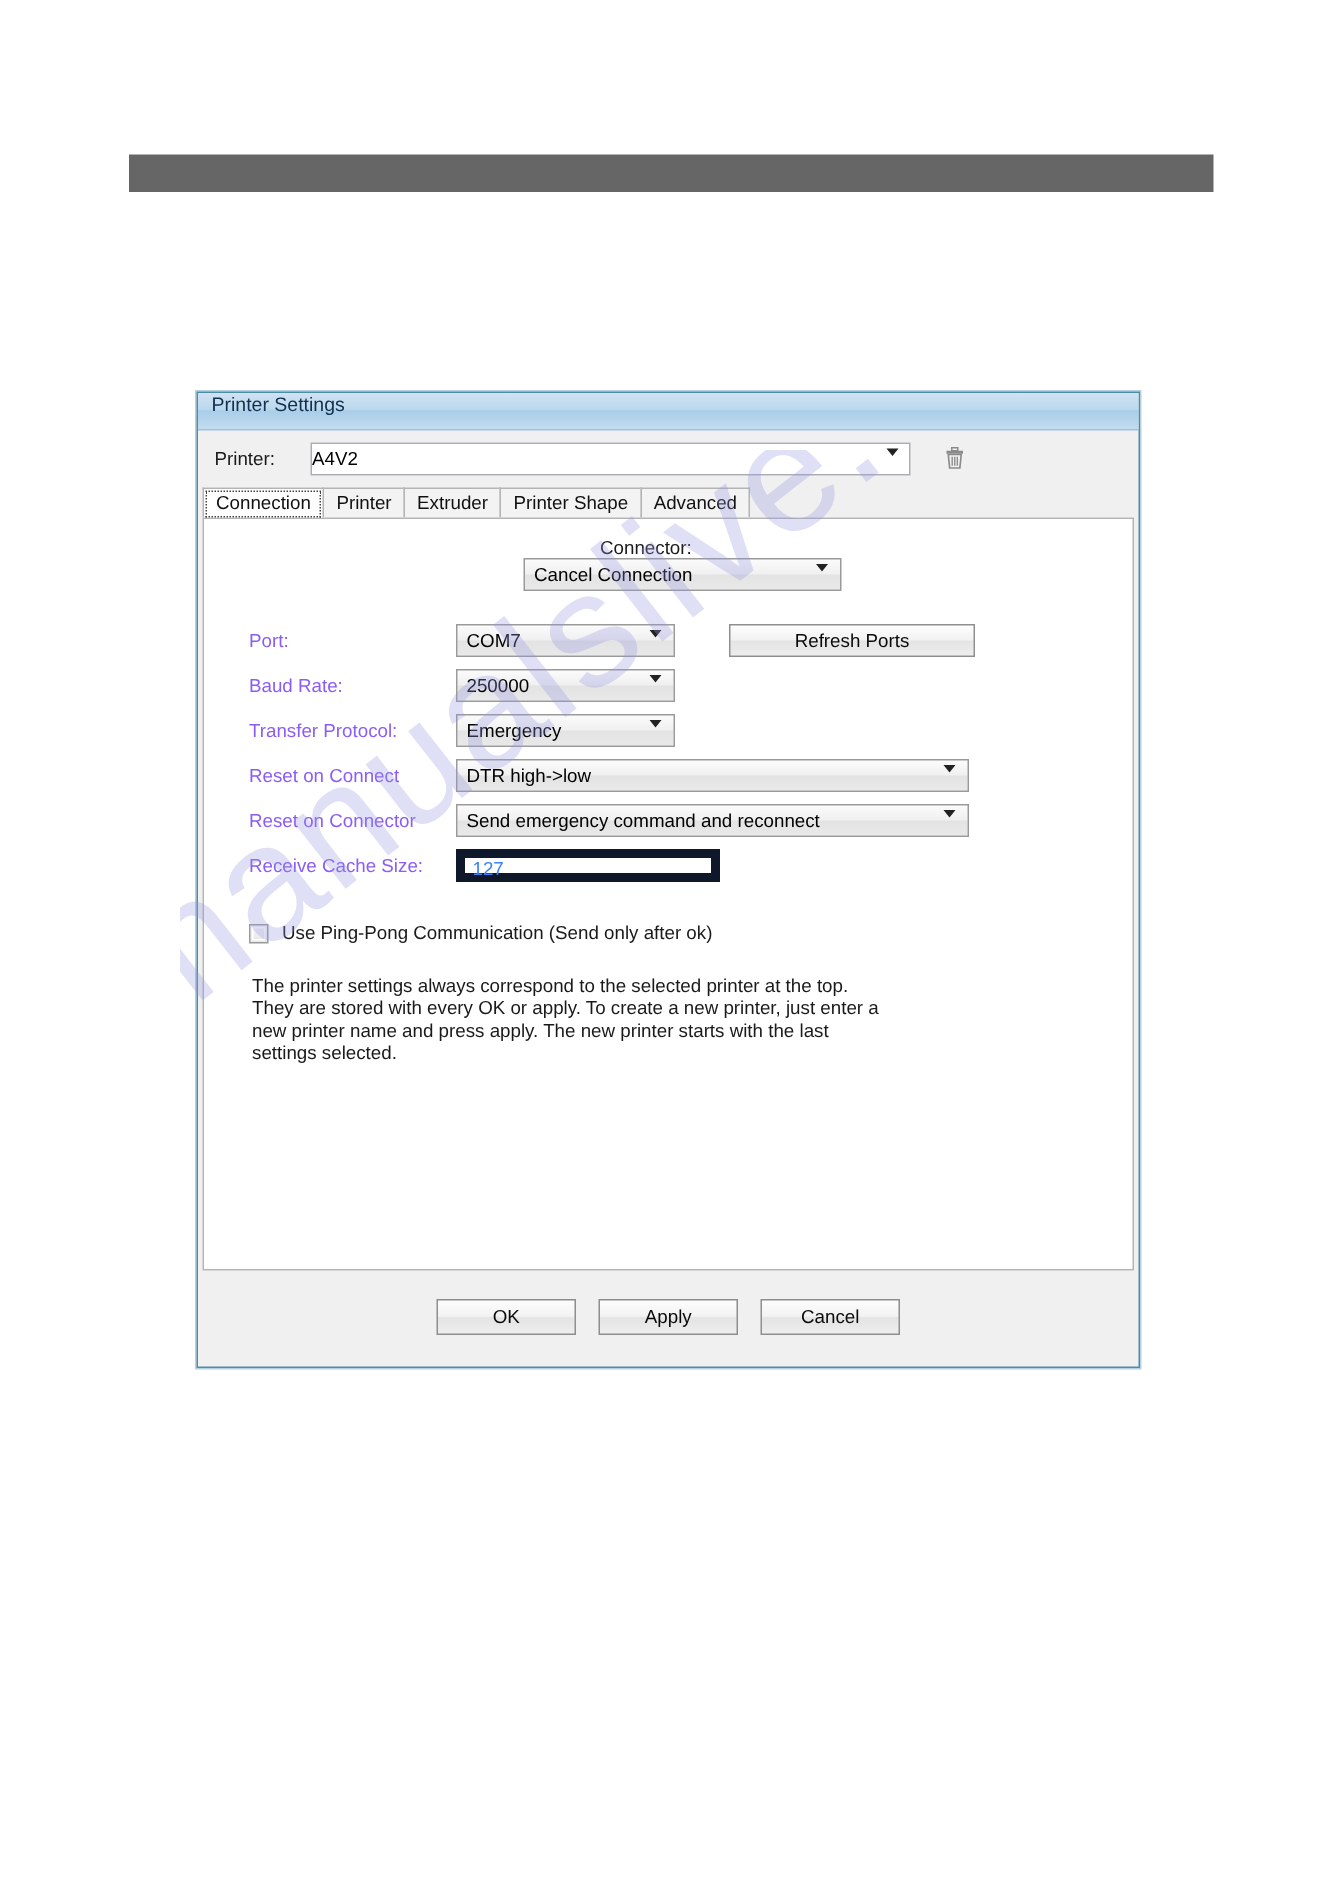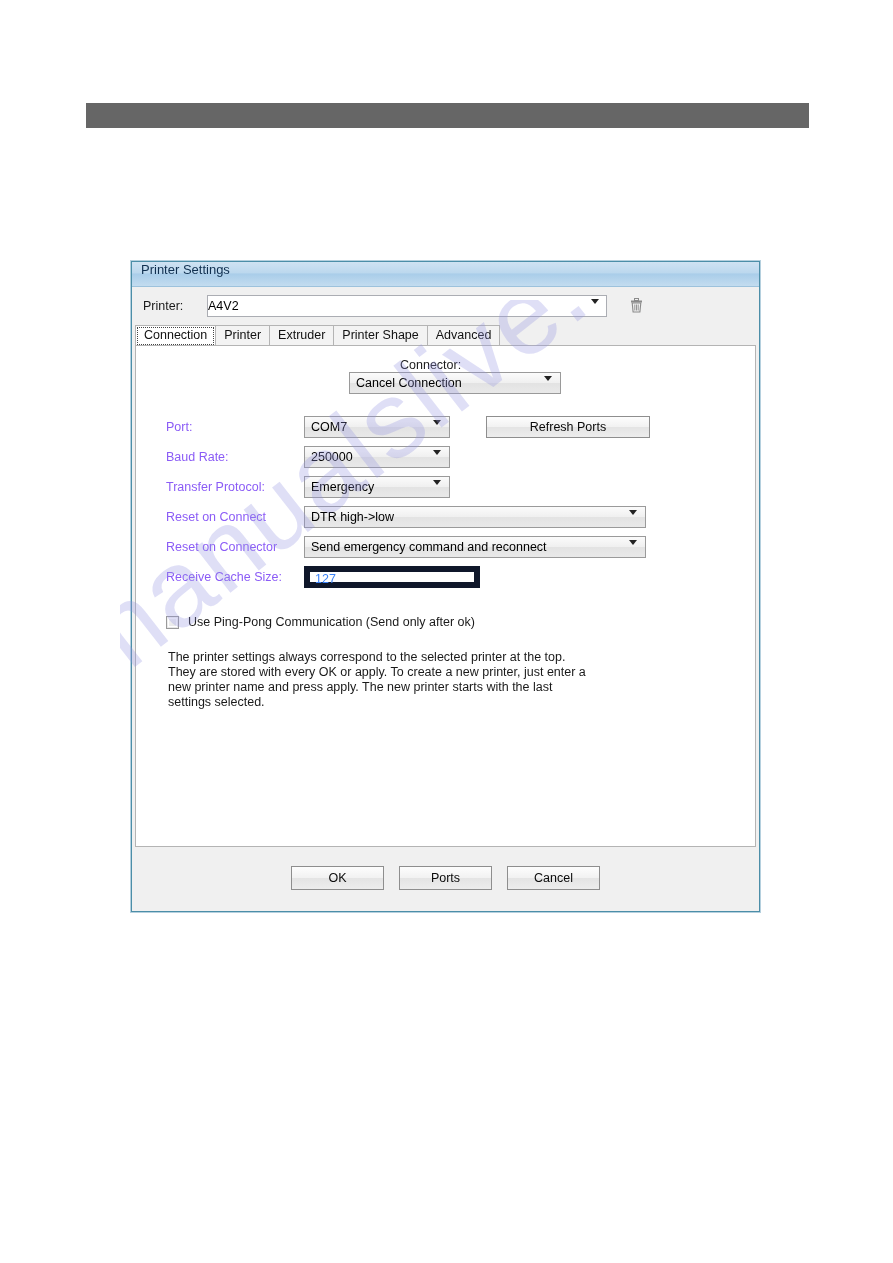--- a/index.html
+++ b/index.html
@@ -426,21 +426,21 @@
 
     <div class="desc">The printer settings always correspond to the selected printer at the top. They are stored with every OK or apply. To create a new printer, just enter a new printer name and press apply. The new printer starts with the last settings selected.</div>
 
   </div>
 
   <div class="footer">
     <div class="btn">
       <span>OK</span>
     </div>
     <div class="btn">
-      <span>Ports</span>
+      <span>Apply</span>
     </div>
     <div class="btn">
       <span>Cancel</span>
     </div>
   </div>
 
 </div>
 
 <div class="watermark">
   <div class="watermark-text">manualslive.com</div>

